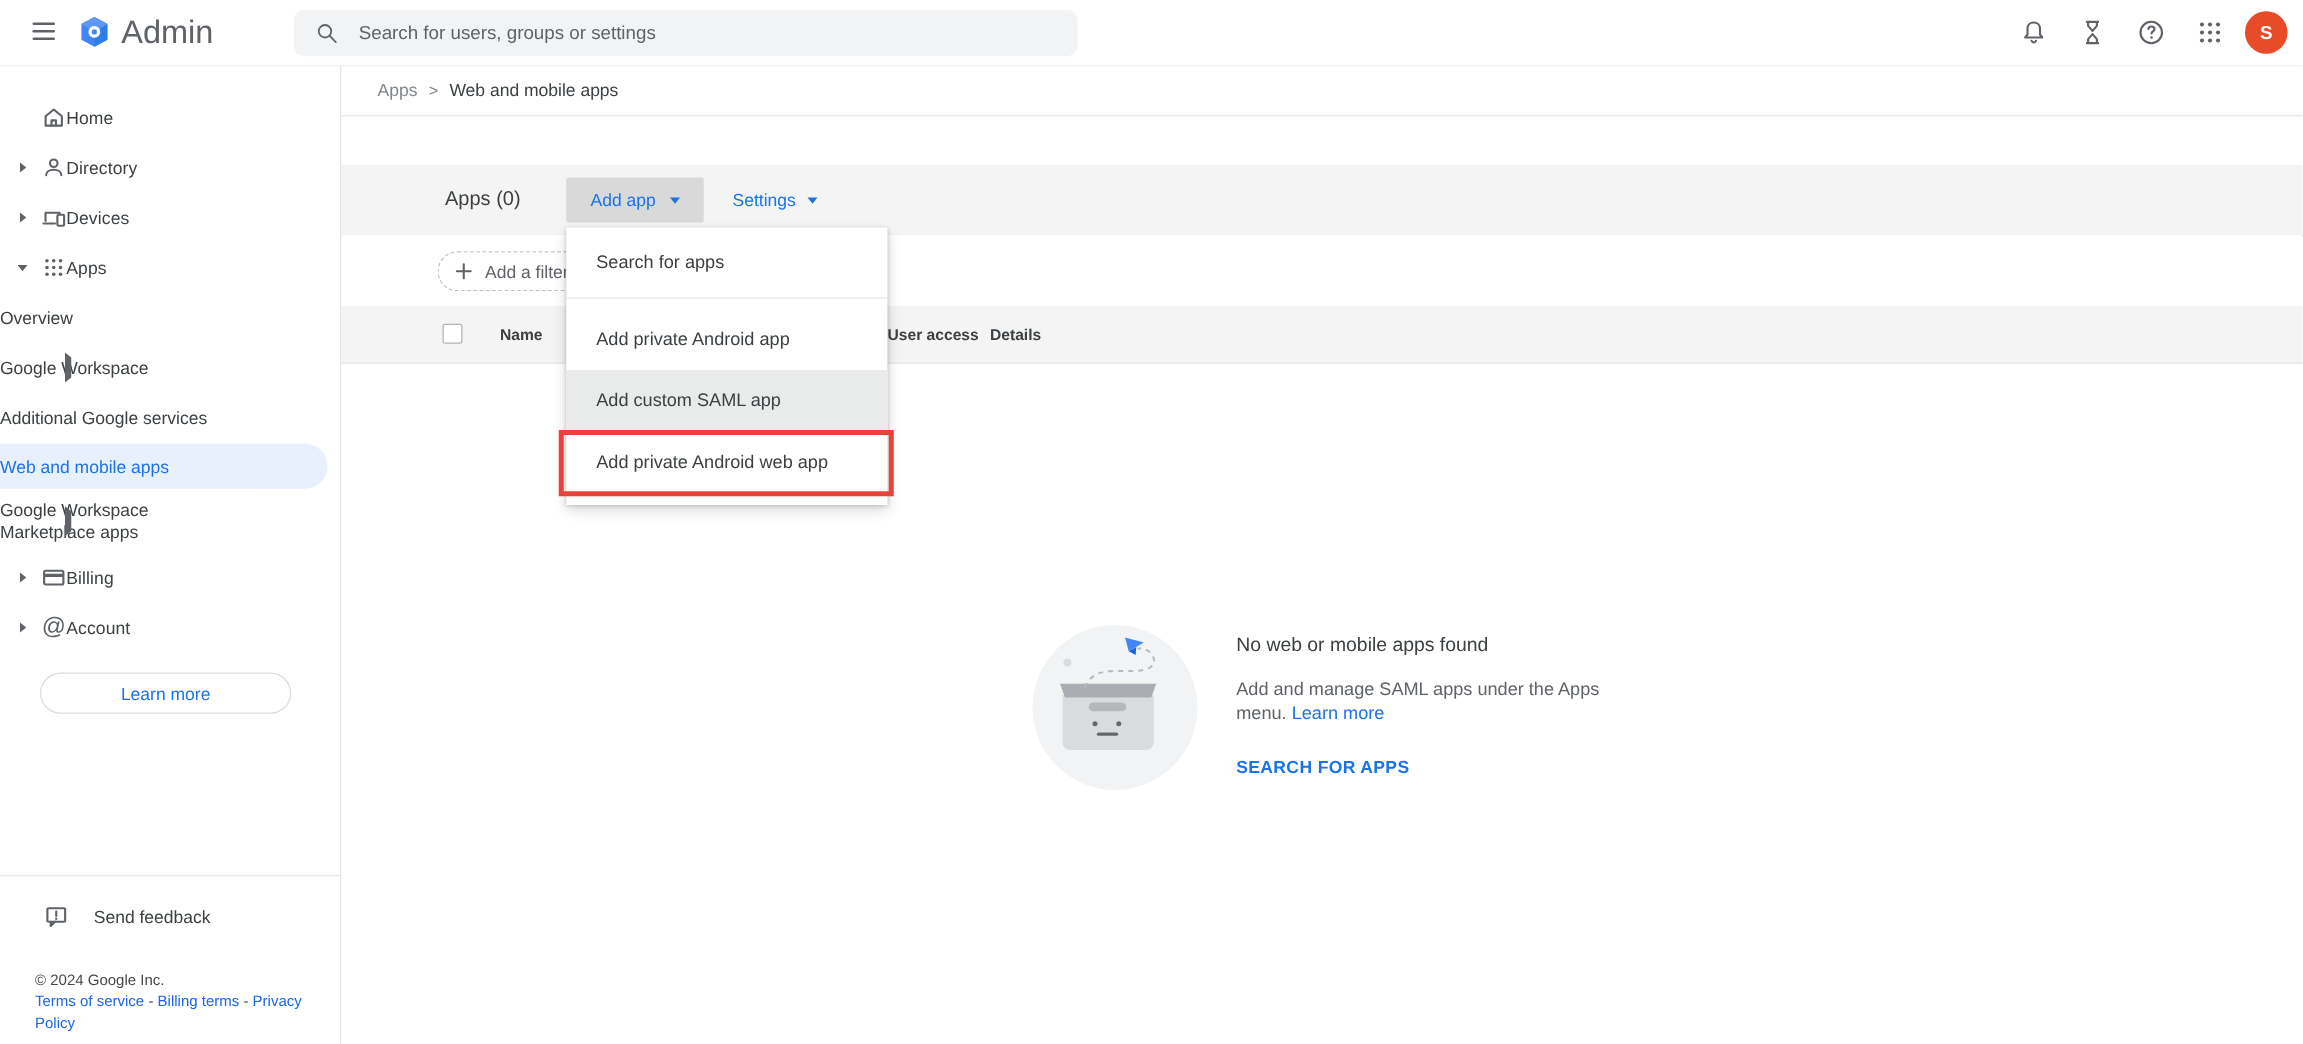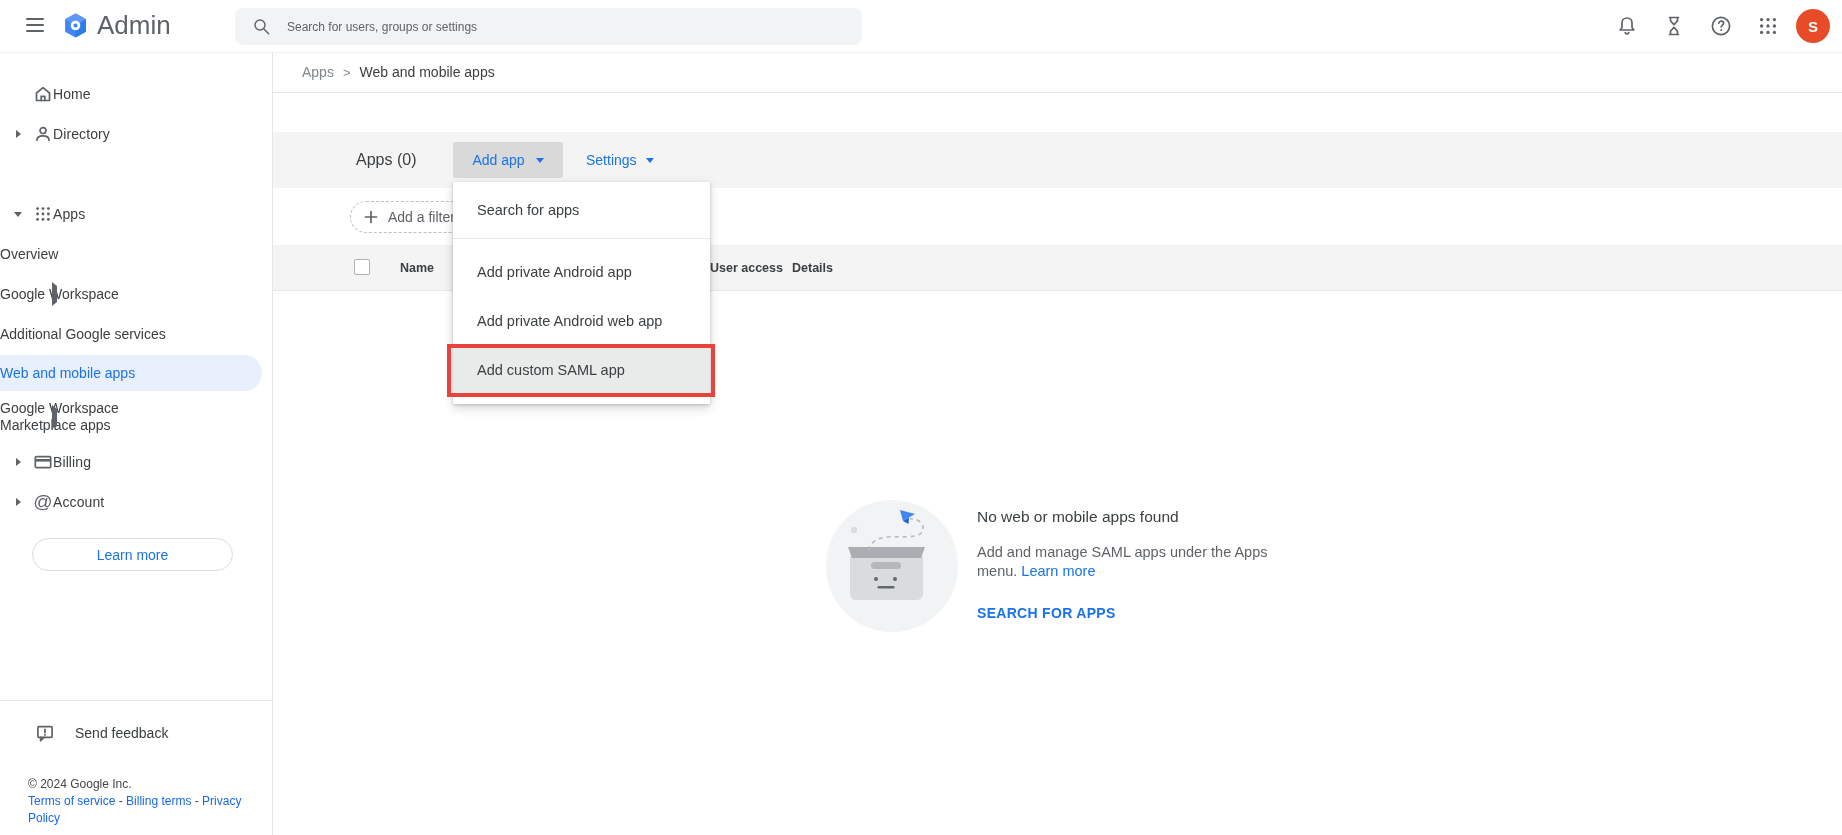--- a/index.html
+++ b/index.html
@@ -7,21 +7,21 @@
        font-family:"Liberation Sans","DejaVu Sans",sans-serif;color:#3c4043}
   .st{stroke:#5f6368;fill:none;stroke-width:1.7;stroke-linecap:round;stroke-linejoin:round}
   .dots{fill:#5f6368}
   
   .topbar{position:absolute;top:0;left:0;right:0;height:52px;background:#fff;border-bottom:1px solid #f0f2f4;z-index:10}
   .hamburger{position:absolute;left:26px;top:18px;width:18px;height:14px;display:flex;flex-direction:column;justify-content:space-between;background:none;border:none;padding:0;cursor:pointer}
   .hamburger span{display:block;height:2px;background:#5f6368;border-radius:1px}
   .logo{position:absolute;left:62px;top:10px;display:flex;align-items:center;gap:8px;cursor:pointer}
   .logo-text{font-size:26px;color:#5f6368}
   .searchbar{position:absolute;left:235px;top:8px;width:610px;height:37px;background:#f1f3f4;border-radius:8px;display:flex;align-items:center;padding-left:17px;gap:15px;cursor:text}
-  .search-ph{font-size:12px;color:#5f6368}
+  .search-ph{font-size:15px;color:#5f6368}
   .tb-icons{position:absolute;right:6px;top:0;height:52px;display:flex;align-items:center}
   .tb-btn{width:47px;height:48px;display:flex;align-items:center;justify-content:center;background:none;border:none;cursor:pointer}
   .avatar{width:34px;height:34px;border-radius:50%;background:#e74b27;color:#fff;display:flex;align-items:center;justify-content:center;font-size:15px;font-weight:700;margin:0 6px 0 5px;cursor:pointer;border:none}
   
   .sidebar{position:absolute;top:52px;left:0;bottom:0;width:272px;background:#fff;border-right:1px solid #e4e6e8;z-index:6}
   .srow{position:absolute;left:0;width:272px;height:40px;display:flex;align-items:center;cursor:pointer;font-size:14px;color:#3c4043}
   .caret-slot{width:14px;margin-left:11px;display:flex;justify-content:center}
   .cr{width:0;height:0;border-left:5px solid #5f6368;border-top:4px solid transparent;border-bottom:4px solid transparent}
   .cd{width:0;height:0;border-top:5px solid #5f6368;border-left:4px solid transparent;border-right:4px solid transparent}
   .cd-blue{width:0;height:0;border-top:5px solid #1a73e8;border-left:4.5px solid transparent;border-right:4.5px solid transparent}
@@ -52,21 +52,21 @@
   .settings-btn{position:absolute;left:299px;top:10px;height:36px;background:none;border:none;color:#1a73e8;font-size:14px;font-weight:500;font-family:inherit;display:flex;align-items:center;gap:9px;cursor:pointer;padding:0 14px}
   .filter-row{position:absolute;top:136px;left:0;right:0;height:57px;background:#fff}
   .filter-pill{position:absolute;left:77px;top:13px;height:32px;padding:0 16px 0 12px;border:1px dashed #bdc1c6;border-radius:16px;background:#fff;display:flex;align-items:center;gap:9px;color:#5f6368;font-size:14px;font-family:inherit;cursor:pointer;box-sizing:border-box}
   .thead{position:absolute;top:193px;left:0;right:0;height:45px;background:#f4f4f4;border-bottom:1px solid #e6e6e6;font-size:12.5px;font-weight:700;color:#3c4043}
   .thead .hcell{position:absolute;top:0;height:45px;display:flex;align-items:center}
   .cb{position:absolute;left:81px;top:14px;width:16px;height:16px;border:1px solid #b0b3b7;border-radius:2px;background:#fff;cursor:pointer;padding:0}
   .th-name{left:127px;gap:24px;cursor:pointer}
   .th-user{left:437px}
   .th-det{left:519px}
   
-  .empty{position:absolute;top:446px;left:551px;display:flex;gap:17px}
+  .empty{position:absolute;top:446px;left:551px;display:flex;gap:29px}
   .empty-text{padding-top:10px;width:330px}
   .empty-title{font-size:15.5px;font-weight:500;color:#3c4043}
   .empty-desc{margin-top:17px;font-size:14.5px;color:#5f6368;line-height:19px;width:308px}
   .learn-more{color:#1a73e8;cursor:pointer}
   .empty-cta{margin-top:24px;font-size:14px;font-weight:700;letter-spacing:.3px;color:#1a73e8;cursor:pointer}
   
   .menu{position:absolute;left:453px;top:182px;width:257px;background:#fff;z-index:20;padding-bottom:10px;
         box-shadow:0 1px 3px rgba(0,0,0,.18),0 4px 10px rgba(0,0,0,.16)}
   .menu-item{height:49px;display:flex;align-items:center;padding-left:24px;font-size:14.5px;color:#3c4043;cursor:pointer}
   .menu-item.first{height:56px}
@@ -171,20 +171,35 @@
       <svg width="20" height="20" viewBox="0 0 20 20">
           <g class="st" stroke-width="1.6">
             <circle cx="10" cy="6.6" r="3"></circle>
             <path d="M3.9 16.2c0-2.9 2.8-4.4 6.1-4.4s6.1 1.5 6.1 4.4"></path>
           </g>
         </svg>
     </span>
     <span class="lbl">Directory</span>
   </div>
 
+  <div class="srow" style="top:102px">
+    <span class="caret-slot">
+        <span class="cr"></span>
+      </span>
+    <span class="nav-ic">
+      <svg width="20" height="20" viewBox="0 0 20 20">
+          <g class="st" stroke-width="1.5">
+            <path d="M1.8 14.8h9.2"></path>
+            <path d="M3.4 12.8V6.2h11.2v1.4"></path>
+            <rect x="12.9" y="7.8" width="5.4" height="8.8" rx="1" fill="#fff"></rect>
+          </g>
+        </svg>
+    </span>
+    <span class="lbl">Devices</span>
+  </div>
 
   <div class="srow" style="top:142px">
     <span class="caret-slot">
         <span class="cd"></span>
       </span>
     <span class="nav-ic">
       <svg width="18" height="18" viewBox="0 0 20 20">
           <g class="dots">
             <circle cx="4" cy="4" r="1.6"></circle>
             <circle cx="10" cy="4" r="1.6"></circle>
@@ -344,16 +359,16 @@
       <div class="empty-cta">SEARCH FOR APPS</div>
     </div>
   </div>
 
 </main>
 
 <div class="menu">
   <div class="menu-item first">Search for apps</div>
   <div class="menu-divider"></div>
   <div class="menu-item">Add private Android app</div>
+  <div class="menu-item hl">Add custom SAML app</div>
   <div class="menu-item">Add private Android web app</div>
-  <div class="menu-item hl">Add custom SAML app</div>
 </div>
 <div class="red-box"></div>
 
 </body></html>

